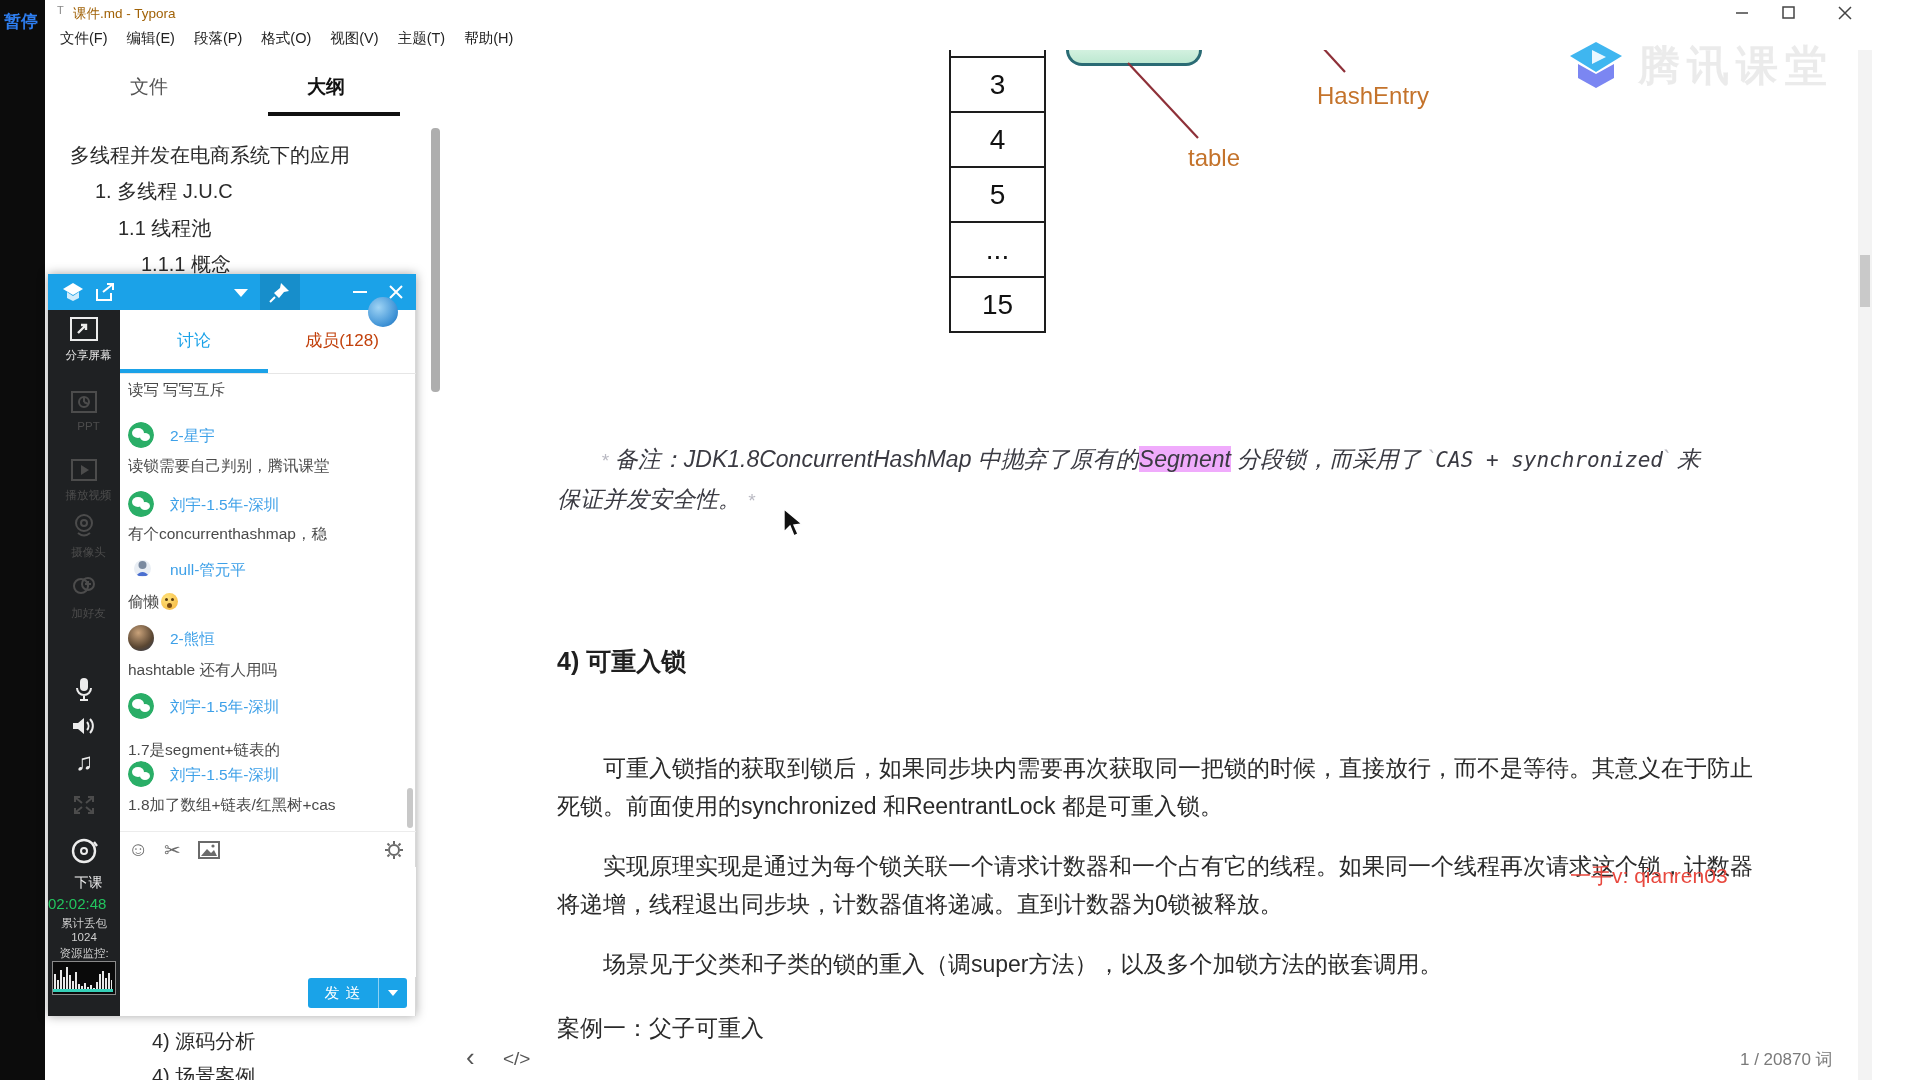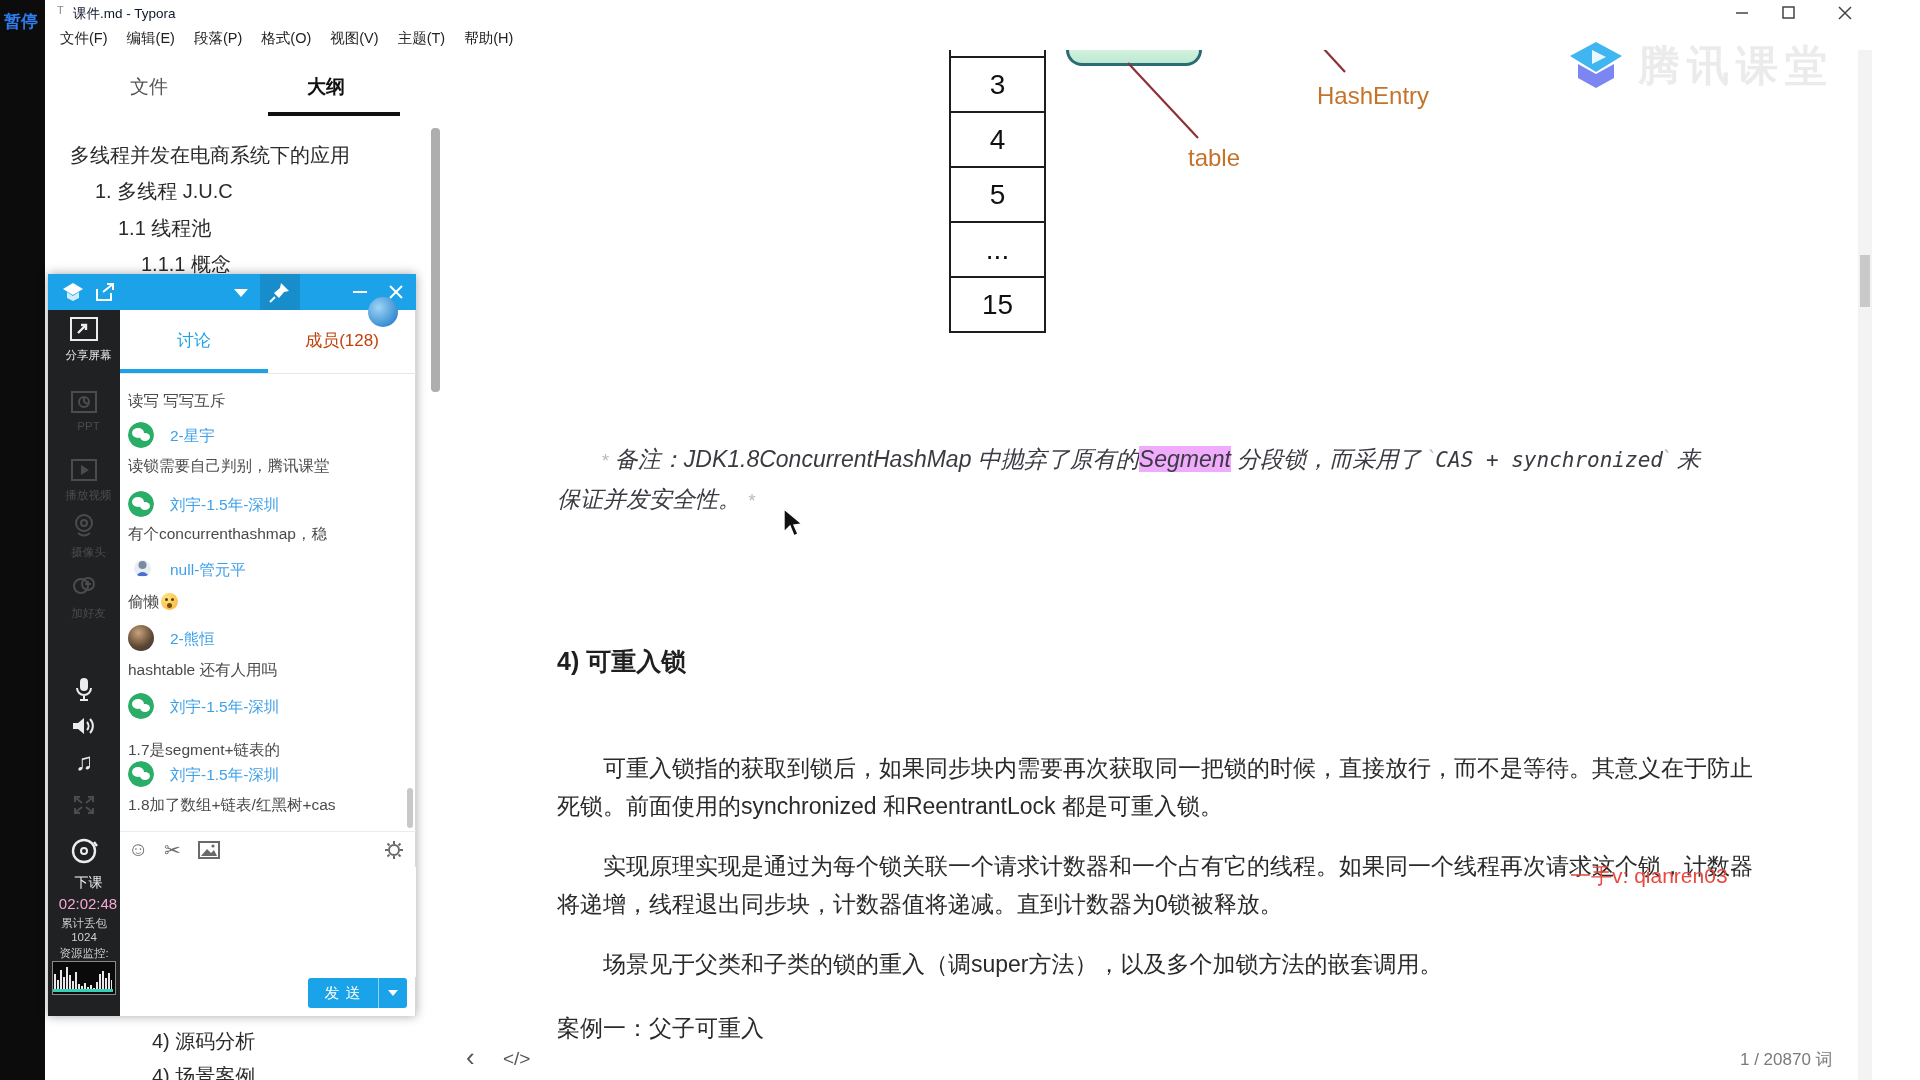--- a/index.html
+++ b/index.html
@@ -5,21 +5,21 @@
   html,body{margin:0;padding:0;}
   body{width:1920px;height:1080px;overflow:hidden;background:#fff;
        font-family:"Liberation Sans",sans-serif;position:relative;color:#2a2a2a;}
   .abs{position:absolute;}
 
   
   .black-strip{left:0;top:0;width:45px;height:1080px;background:#0c0c0c;z-index:4;}
   .pause-label{left:4px;top:10px;font-size:17px;color:#2e7ef0;z-index:6;font-weight:bold;}
   .titlebar{left:45px;top:0;right:0;height:26px;background:#fff;z-index:3;}
   .app-icon{position:absolute;left:12px;top:4px;font-size:11px;color:#888;}
-  .win-title{position:absolute;left:28px;top:5px;font-size:13.5px;color:#0f172a;}
+  .win-title{position:absolute;left:28px;top:5px;font-size:13.5px;color:#a16207;}
   .win-btn{position:absolute;top:0;width:34px;height:26px;z-index:3;}
   .menubar{left:45px;top:26px;right:0;height:24px;background:#fff;z-index:3;font-size:14.5px;color:#222;}
   .menu-item{display:inline-block;margin-left:15px;line-height:24px;}
 
   
   .sidebar{left:45px;top:50px;width:396px;height:1030px;background:#fff;z-index:2;}
   .sb-tab{position:absolute;top:24px;font-size:19px;color:#555;}
   .sb-tab.active{color:#111;font-weight:bold;}
   .sb-underline{position:absolute;left:223px;top:62px;width:132px;height:4px;background:#111;}
   .ol-item{position:absolute;font-size:20px;color:#2b2b2b;white-space:nowrap;}
@@ -64,21 +64,21 @@
   .chevron{position:absolute;left:186px;top:15px;width:0;height:0;
            border-left:7px solid transparent;border-right:7px solid transparent;border-top:8px solid #fff;}
   .teacher-avatar{position:absolute;left:320px;top:23px;width:30px;height:30px;border-radius:50%;
       background:radial-gradient(circle at 35% 35%, #9fd4f5, #3a8fd4 70%, #205f9e);z-index:5;}
   .chat-main{position:absolute;left:0;top:36px;width:368px;height:706px;display:flex;}
   .rail{position:relative;width:72px;background:#1f2123;flex:none;}
   .rail-item{position:absolute;width:72px;text-align:center;}
   .rail-label{font-size:11.5px;display:block;margin-top:2px;padding-left:9px;}
   .rail-on{color:#ececec;}
   .rail-off{color:#4c4c4c;}
-  .rail-timer{position:absolute;width:80px;text-align:center;font-size:15px;color:#f9a8d4;}
+  .rail-timer{position:absolute;width:80px;text-align:left;font-size:15px;color:#22c55e;}
   .rail-stat{position:absolute;width:72px;text-align:center;font-size:11.5px;color:#cfcfcf;}
   .graph{position:absolute;left:4px;top:651px;width:62px;height:32px;background:#0a0a0a;border:1px solid #8a8a8a;}
   .chat-body{position:relative;flex:1;background:#fff;border-right:1px solid #d8d8d8;}
   .chat-tab{position:absolute;top:0;width:148px;height:62px;text-align:center;line-height:62px;font-size:17px;color:#c2410c;}
   .chat-tab.active{color:#1ba2e8;}
   .tab-underline{position:absolute;left:0;top:59px;width:148px;height:4px;background:#1ba2e8;}
   .tabs-sep{position:absolute;left:0;top:63px;width:296px;height:1px;background:#e6e6e6;}
   .msg-name{position:absolute;left:50px;font-size:15.5px;color:#3da0e8;white-space:nowrap;}
   .msg-text{position:absolute;left:8px;font-size:15.5px;color:#4a4a4a;white-space:nowrap;}
   .avatar{position:absolute;left:8px;width:26px;height:26px;border-radius:50%;}
@@ -324,21 +324,21 @@
         </svg>
       </div>
     </div>
 
     <div class="chat-body">
       <div class="chat-tab active" style="left:0;">讨论</div>
       <div class="chat-tab" style="left:148px;">成员(128)</div>
       <div class="tab-underline"></div>
       <div class="tabs-sep"></div>
 
-      <div class="msg-text" style="top:81px;">读写 写写互斥</div>
+      <div class="msg-text" style="top:70px;font-family:Liberation Serif, serif;">读写 写写互斥</div>
 
       <svg class="avatar" style="top:112px;" width="26" height="26">
         <circle cx="13" cy="13" r="13" fill="#2aae67"></circle>
         <ellipse cx="10" cy="11" rx="6" ry="5" fill="#fff"></ellipse>
         <ellipse cx="17" cy="15" rx="5" ry="4" fill="#fff"></ellipse>
       </svg>
       <div class="msg-name" style="top:116px;">2-星宇</div>
       <div class="msg-text" style="top:146px;">读锁需要自己判别，腾讯课堂</div>
 
       <svg class="avatar" style="top:181px;" width="26" height="26">

